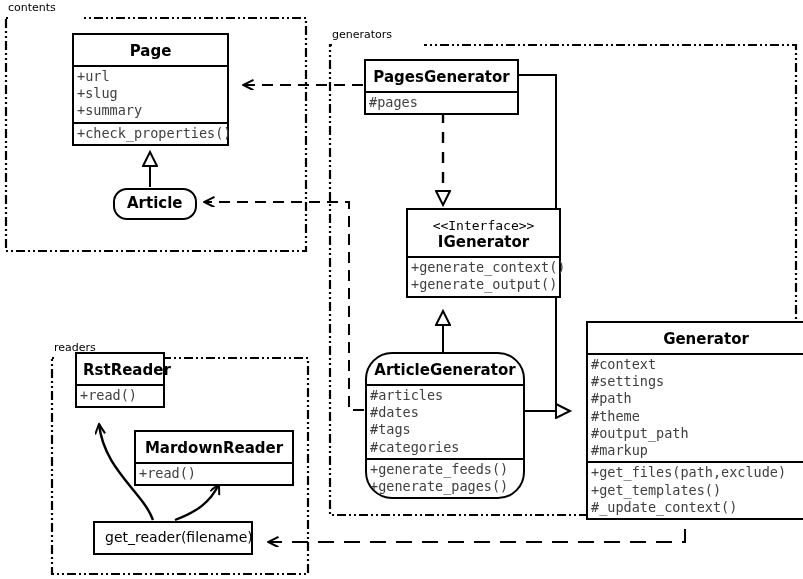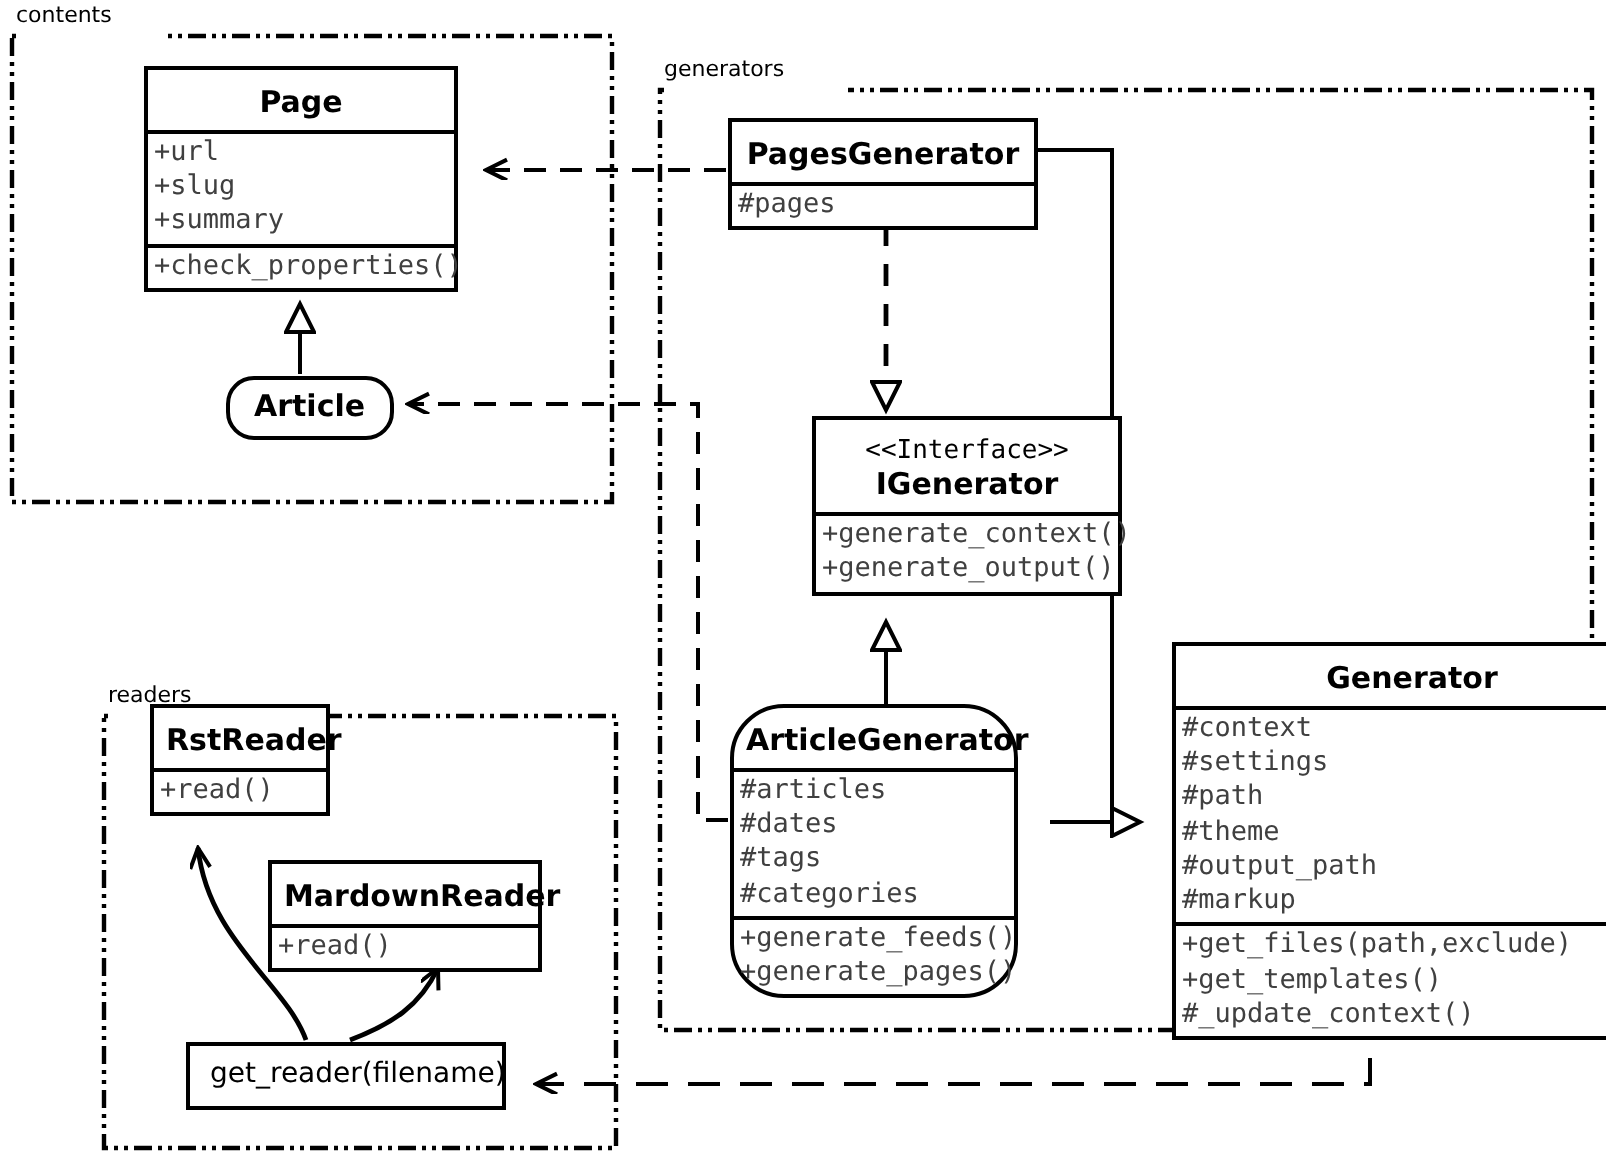--- a/index.html
+++ b/index.html
@@ -161,21 +161,21 @@
     <div class="cname">
       <span class="stereo">&lt;&lt;Interface&gt;&gt;</span>
       <span>IGenerator</span>
     </div>
     <div class="sect">
       <div class="feat">+generate_context()</div>
       <div class="feat">+generate_output()</div>
     </div>
   </div>
 
-  <div class="umlbox" style="left:365px; top:352px; width:144px;border-radius:27px;">
+  <div class="umlbox" style="left:365px; top:352px; width:160px;border-radius:27px;">
     <div class="cname">ArticleGenerator</div>
     <div class="sect">
       <div class="feat">#articles</div>
       <div class="feat">#dates</div>
       <div class="feat">#tags</div>
       <div class="feat">#categories</div>
     </div>
     <div class="sect">
       <div class="feat">+generate_feeds()</div>
       <div class="feat">+generate_pages()</div>
@@ -199,21 +199,21 @@
     </div>
   </div>
 
   <div class="umlbox" style="left:75px; top:352px; width:90px;">
     <div class="cname">RstReader</div>
     <div class="sect">
       <div class="feat">+read()</div>
     </div>
   </div>
 
-  <div class="umlbox" style="left:134px; top:430px; width:137px;">
+  <div class="umlbox" style="left:134px; top:430px; width:160px;">
     <div class="cname">MardownReader</div>
     <div class="sect">
       <div class="feat">+read()</div>
     </div>
   </div>
 
   <div class="umlbox plain" style="left:93px; top:521px; width:160px;">
     <div class="cname">get_reader(filename)</div>
   </div>
 

